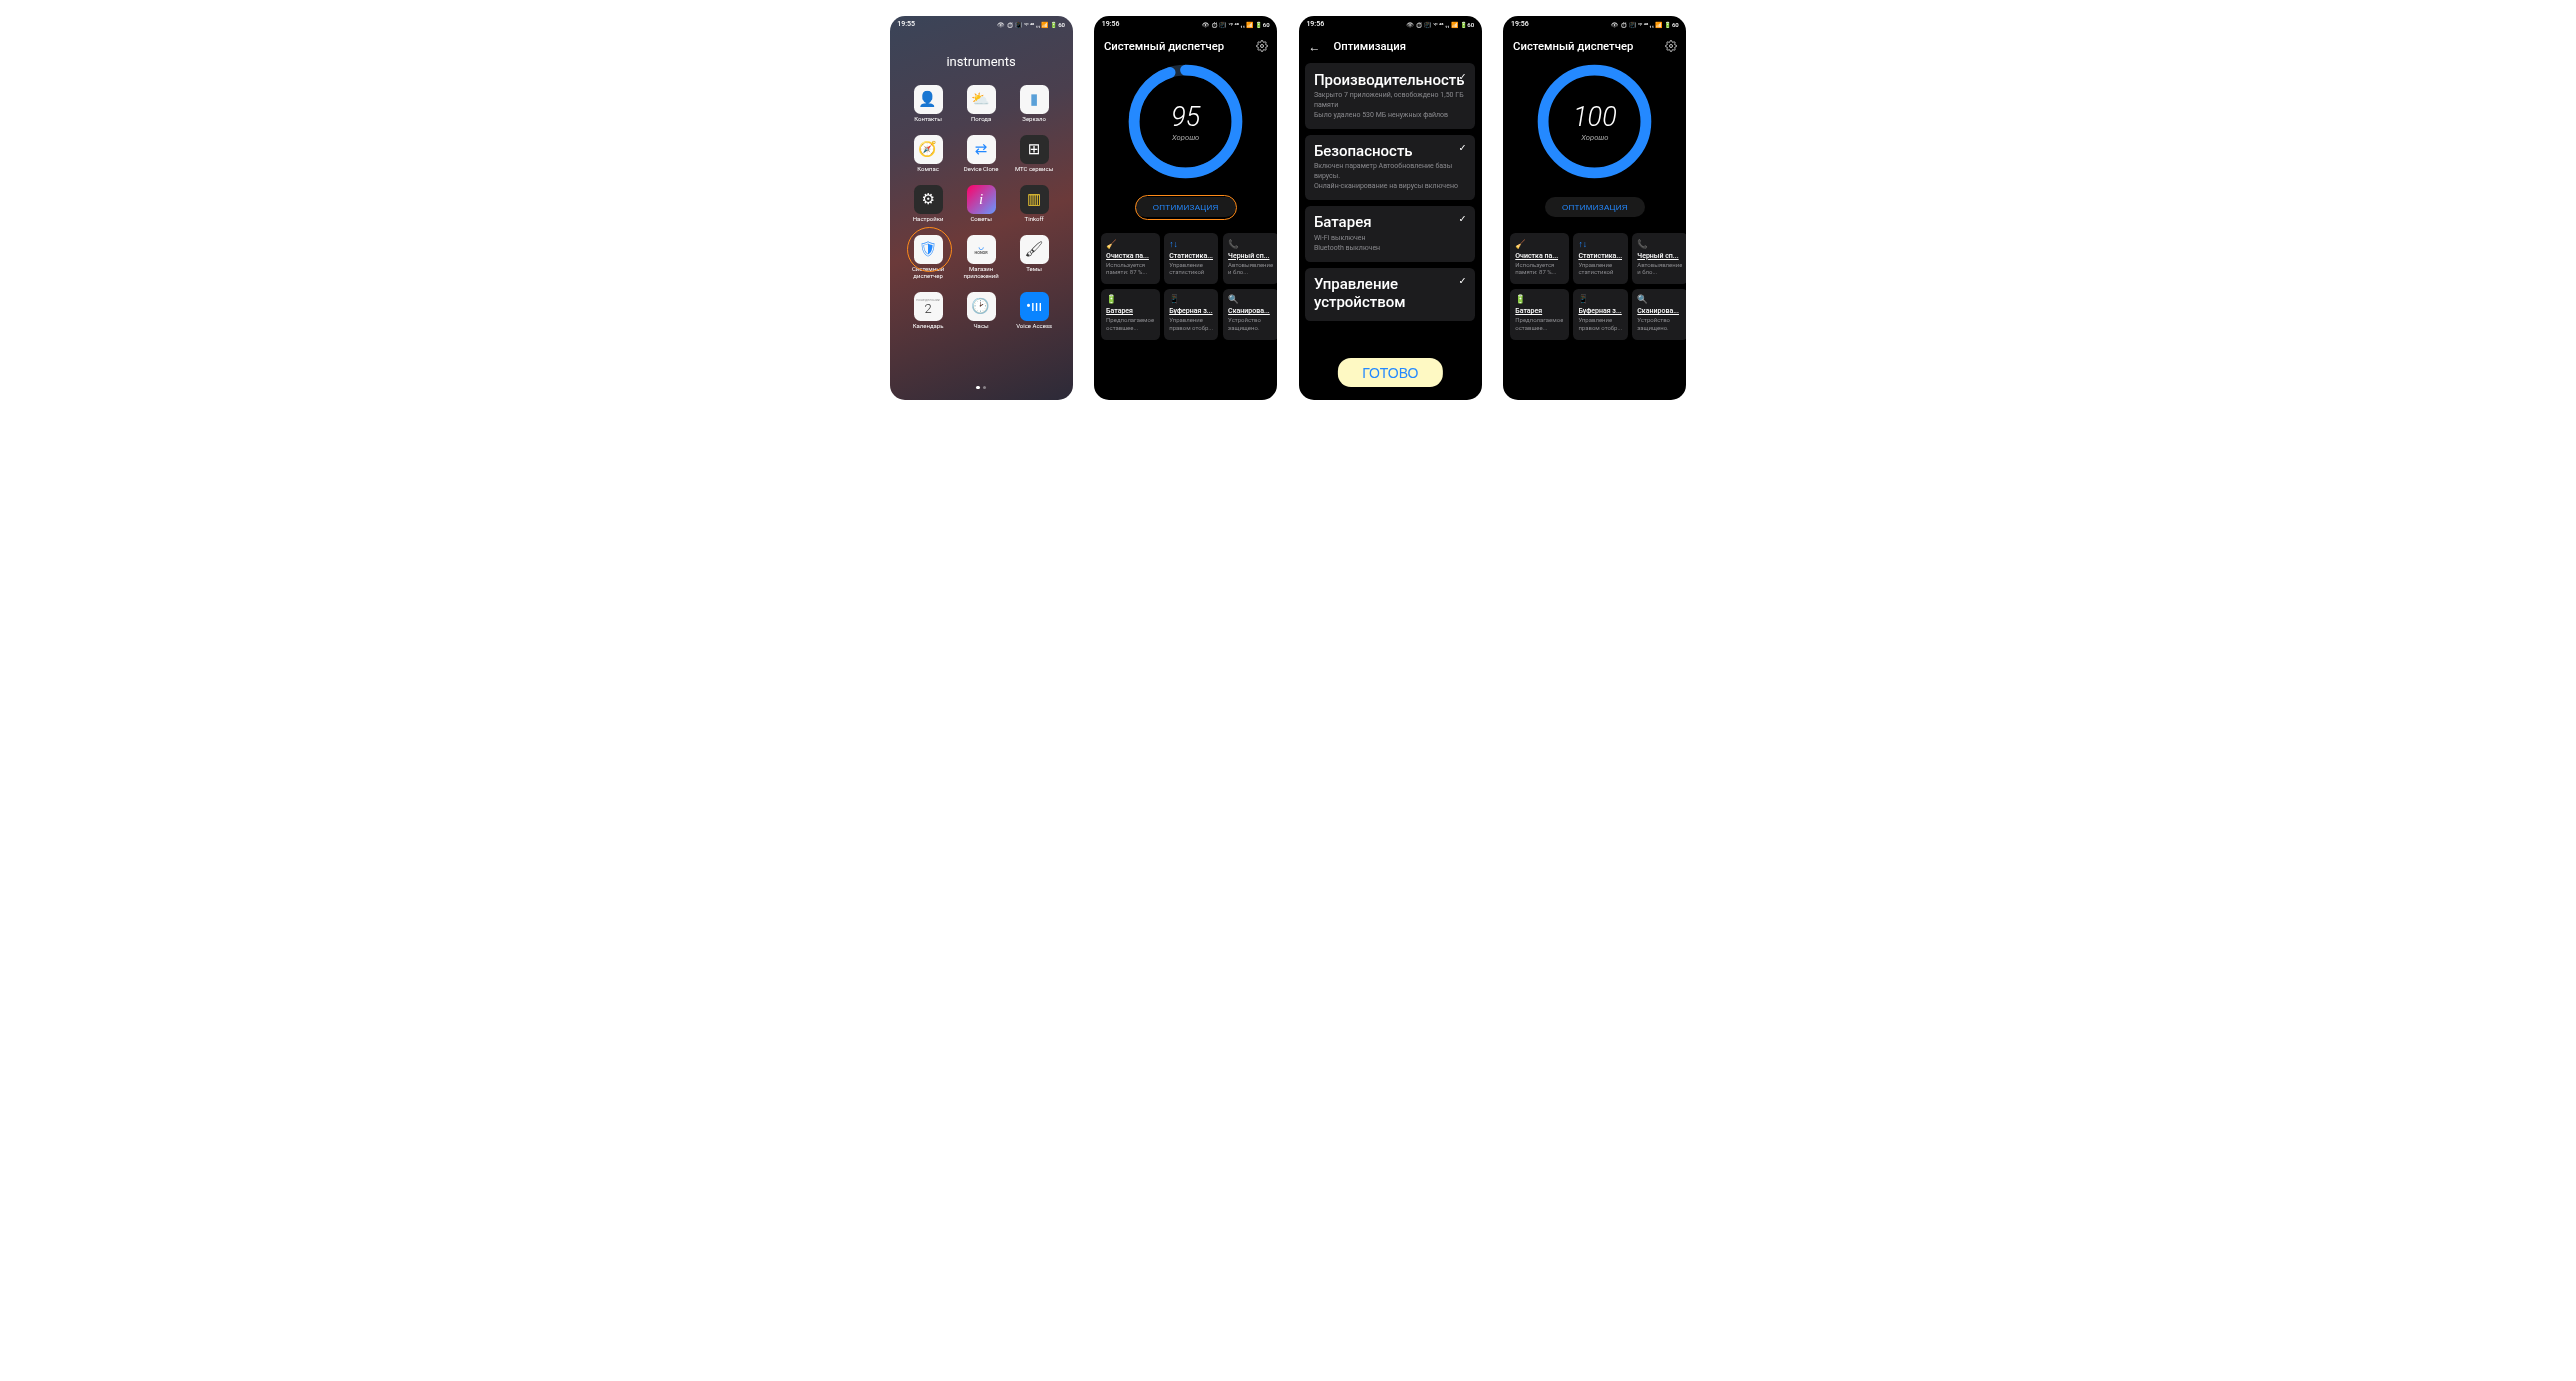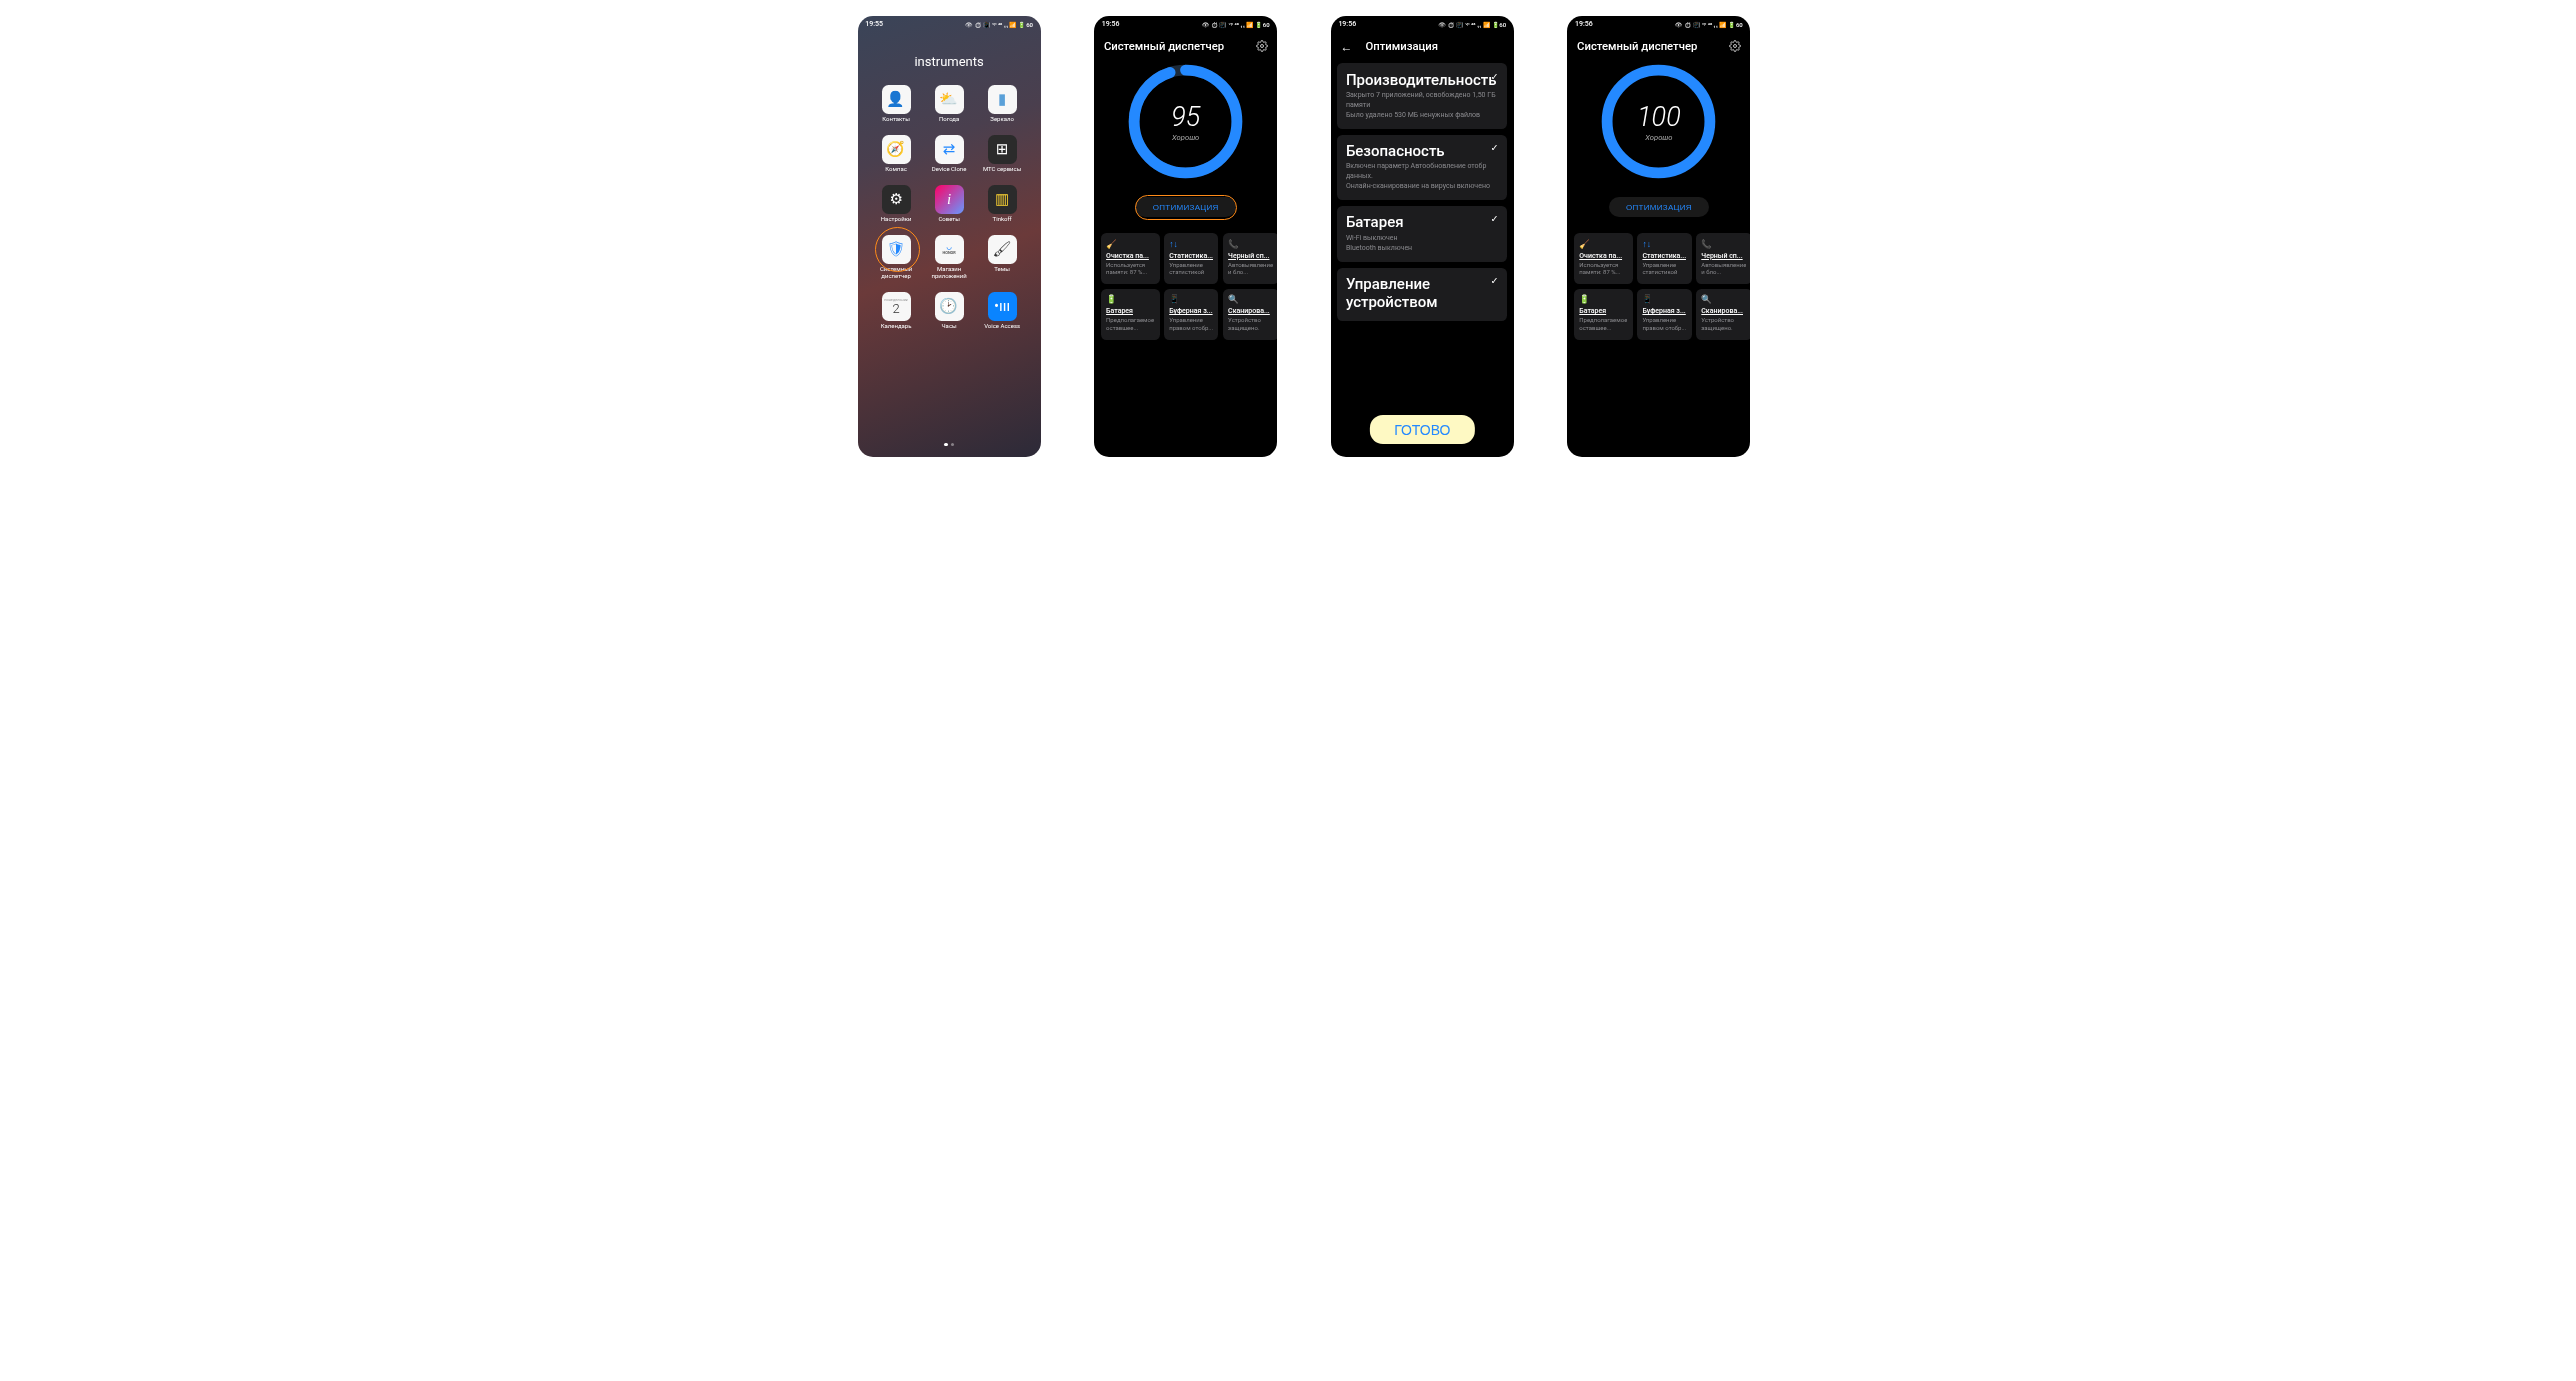--- a/index.html
+++ b/index.html
@@ -6,27 +6,26 @@
   body {
     background: #fff;
     font-family: -apple-system, BlinkMacSystemFont, "Segoe UI", Roboto, Arial, sans-serif;
     display: flex;
     gap: 21.6px;
     padding: 16px;
     justify-content: center;
   }
   .phone {
     width: 183px;
-    height: 441px;
+    height: 384px;
     border-radius: 15px;
     overflow: hidden;
     position: relative;
     color: #fff;
     flex-shrink: 0;
-    margin-left: 32px;
   }
   .status-bar {
     height: 16px;
     display: flex;
     justify-content: space-between;
     align-items: center;
     padding: 0 7.6px;
     font-size: 7px;
     font-weight: 500;
   }
@@ -350,21 +349,21 @@
   <div class="sections">
     <div class="section">
       <span class="check">✓</span>
       <div class="section-title">Производительность</div>
       <div class="section-detail">Закрыто 7 приложений, освобождено 1,50 ГБ памяти</div>
       <div class="section-detail">Было удалено 530 МБ ненужных файлов</div>
     </div>
     <div class="section">
       <span class="check">✓</span>
       <div class="section-title">Безопасность</div>
-      <div class="section-detail">Включен параметр Автообновление отобр данных.</div>
+      <div class="section-detail">Включен параметр Автообновление базы вирусы.</div>
       <div class="section-detail">Онлайн-сканирование на вирусы включено</div>
     </div>
     <div class="section">
       <span class="check">✓</span>
       <div class="section-title">Батарея</div>
       <div class="section-detail">Wi-Fi выключен</div>
       <div class="section-detail">Bluetooth выключен</div>
     </div>
     <div class="section">
       <span class="check">✓</span>

